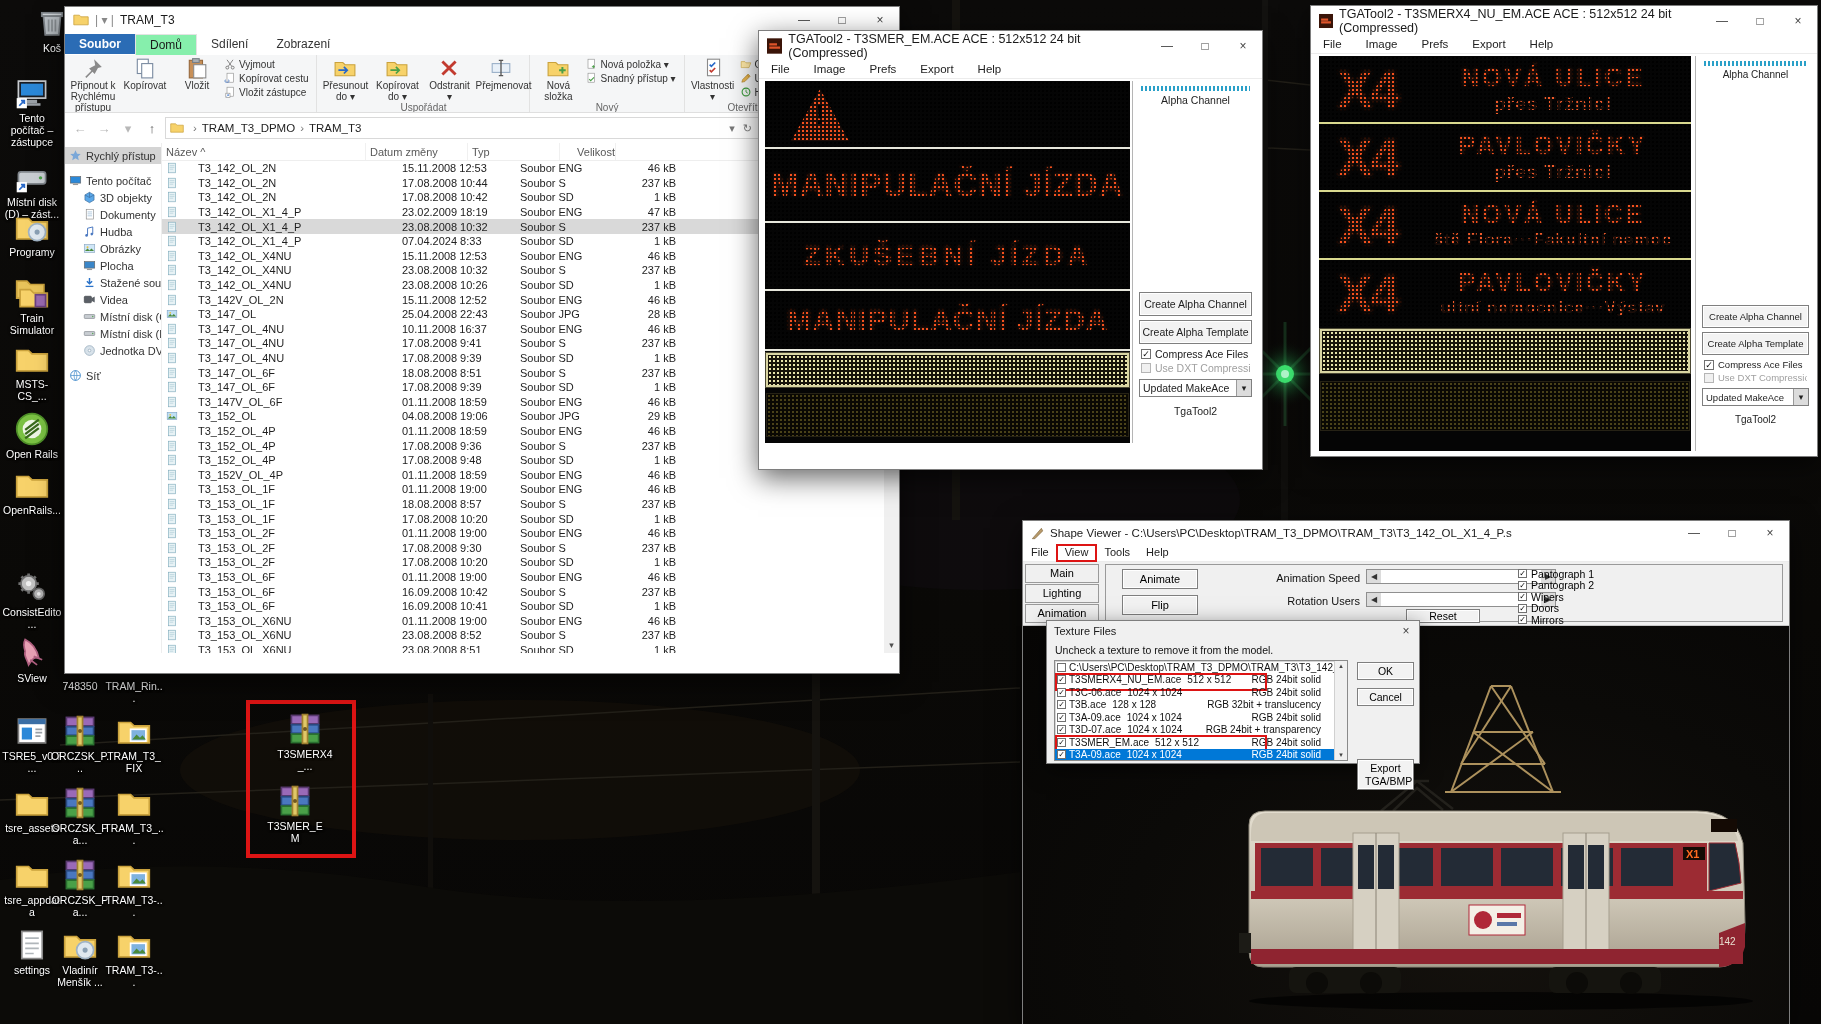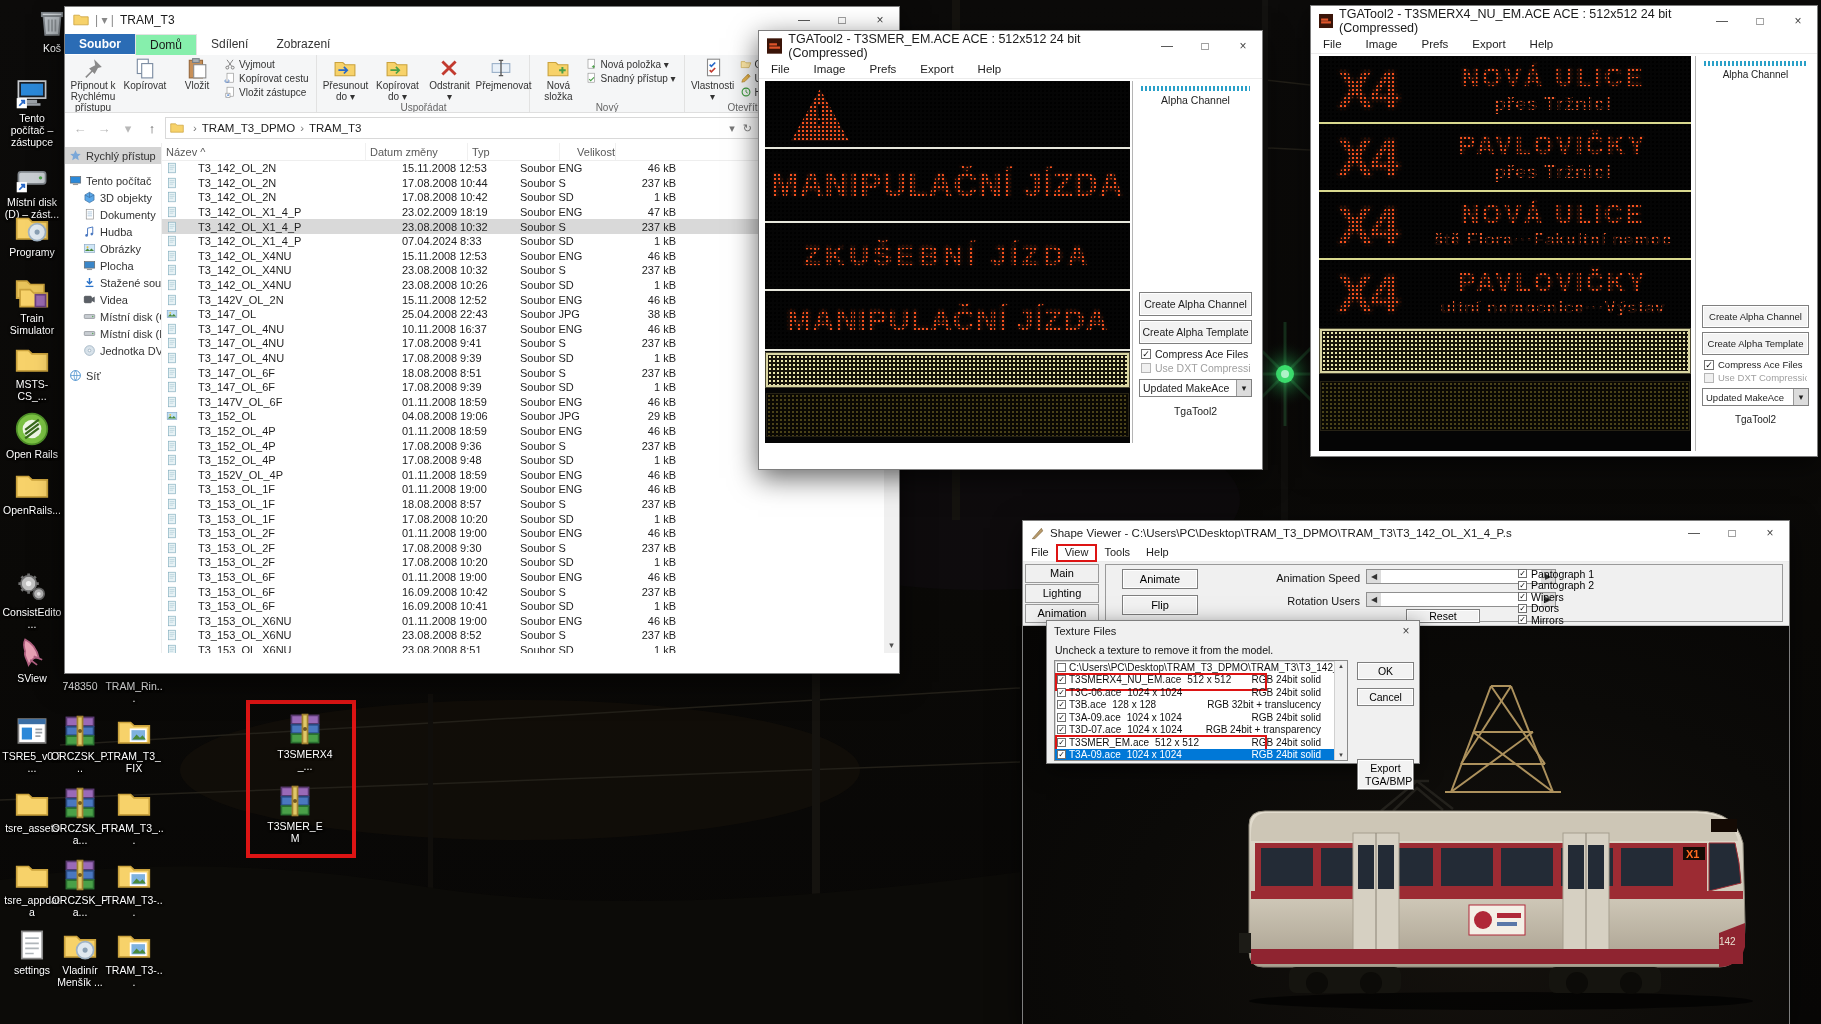--- a/index.html
+++ b/index.html
@@ -977,21 +977,21 @@
             <span class="ic">
               <svg viewBox="0 0 20 20">
                 <rect x="2" y="4" width="16" height="12" fill="#bfe0f5" stroke="#7aa0c0"></rect>
                 <path d="M3 14l4-4 3 3 3-3 4 4z" fill="#4a8a3a"></path>
                 <circle cx="7" cy="8" r="1.5" fill="#e8c040"></circle>
               </svg>
             </span>
             <span class="fc-name">T3_147_OL</span>
             <span class="fc-date">25.04.2008 22:43</span>
             <span class="fc-type">Soubor JPG</span>
-            <span class="fc-size">38 kB</span>
+            <span class="fc-size">28 kB</span>
           </div>
           <div class="frow">
             <span class="ic">
               <svg viewBox="0 0 20 20">
                 <rect x="4" y="2" width="12" height="16" fill="#e7f2f5" stroke="#7aa7b8"></rect>
                 <path d="M6 6h8M6 9h8M6 12h6" stroke="#a7c7d4"></path>
               </svg>
             </span>
             <span class="fc-name">T3_147_OL_4NU</span>
             <span class="fc-date">10.11.2008 16:37</span>

